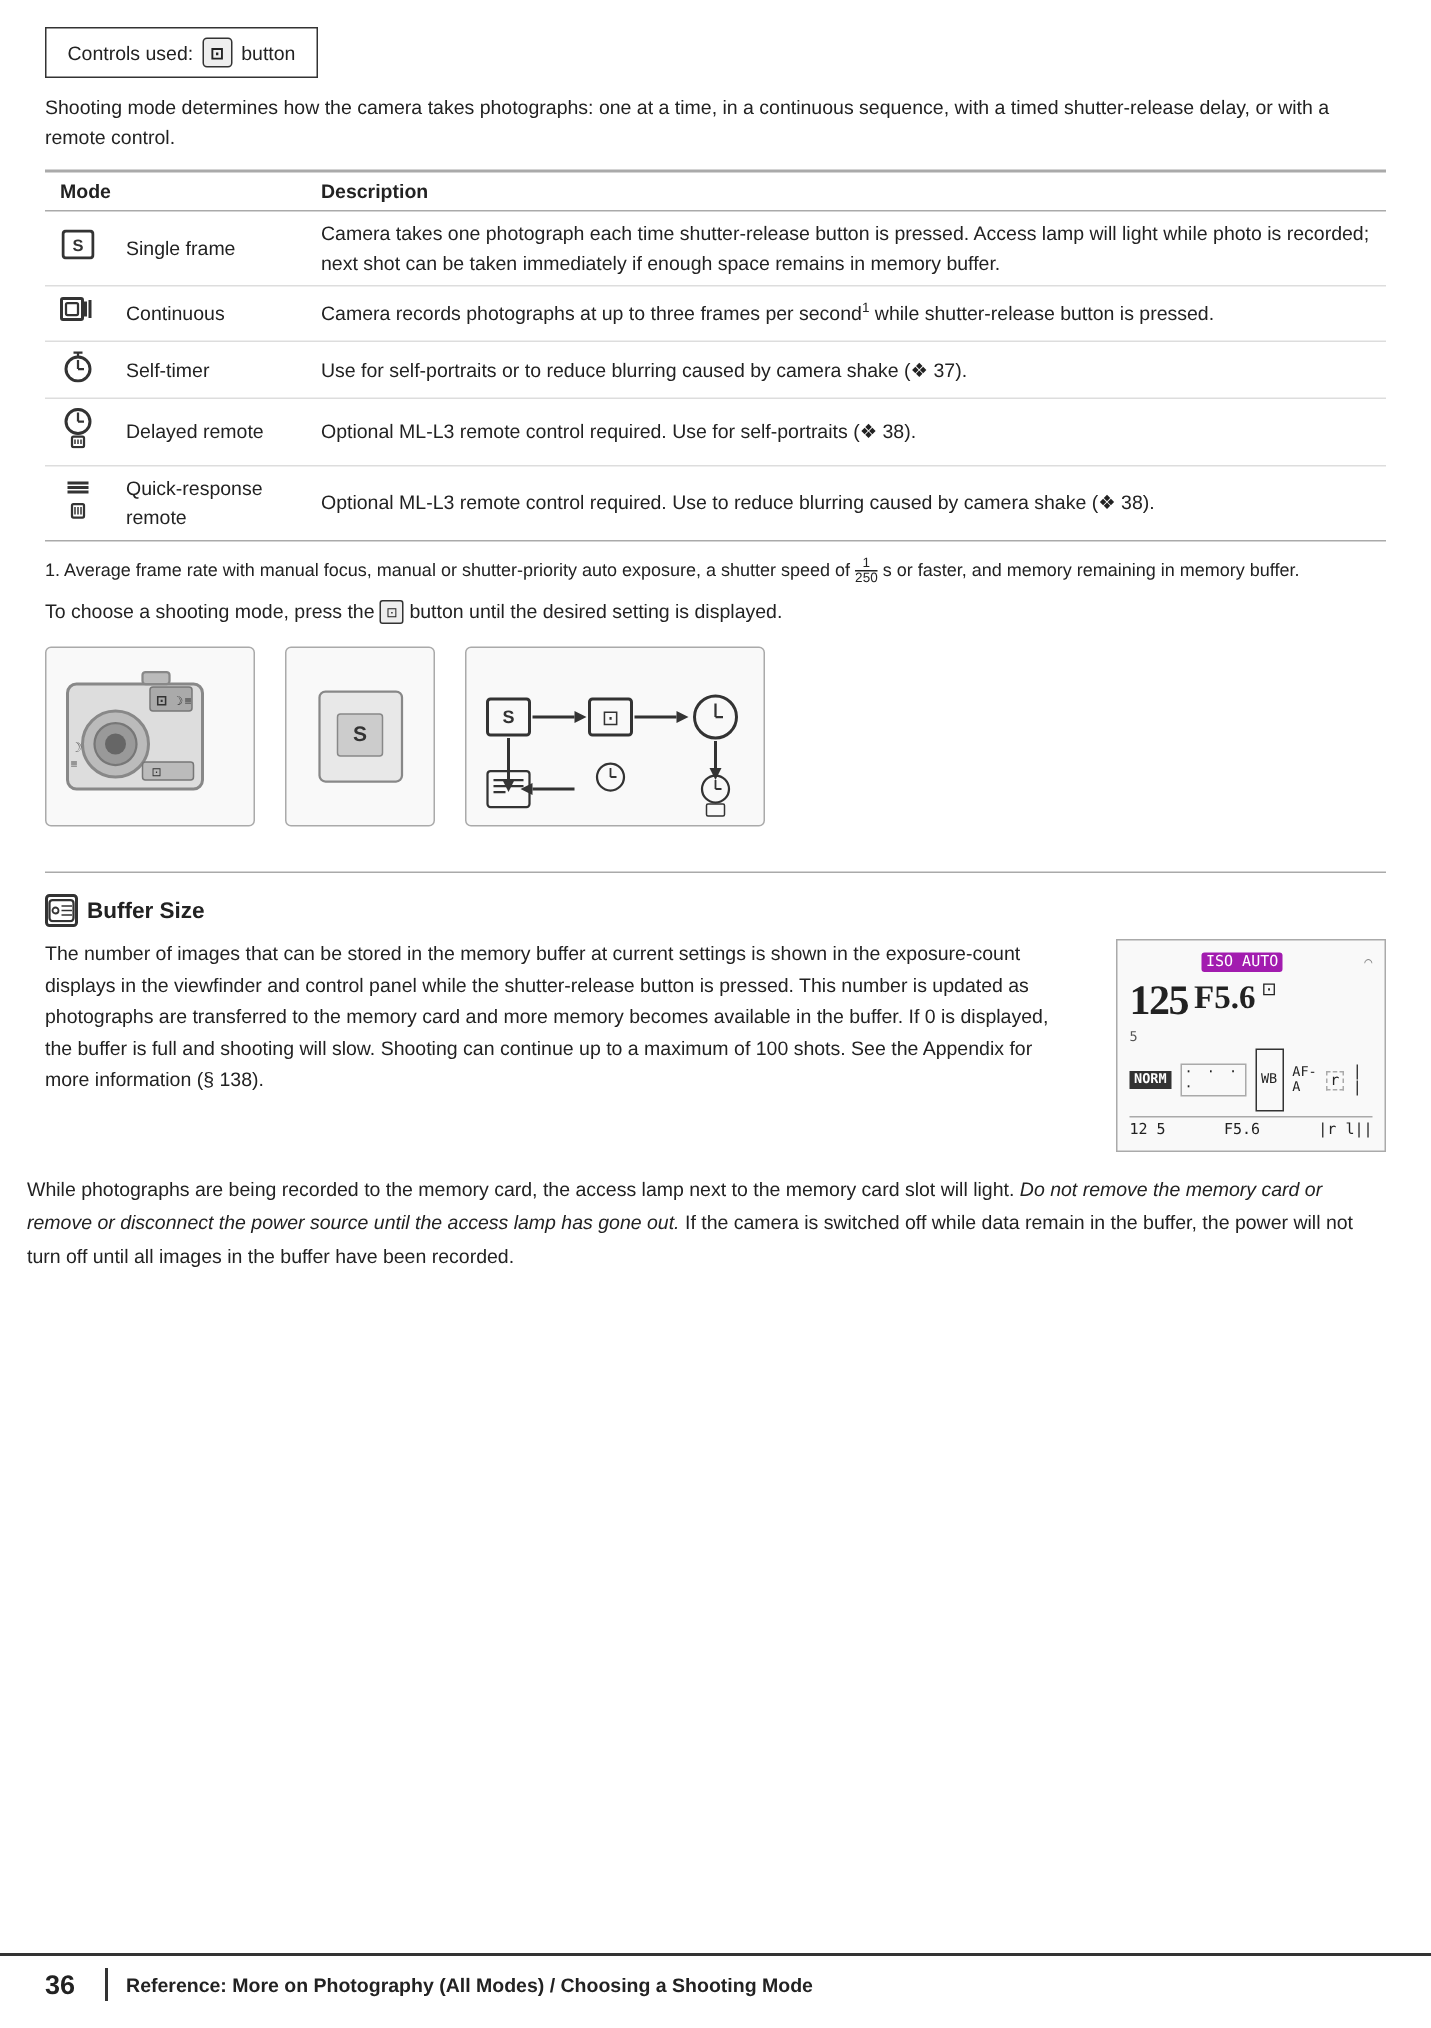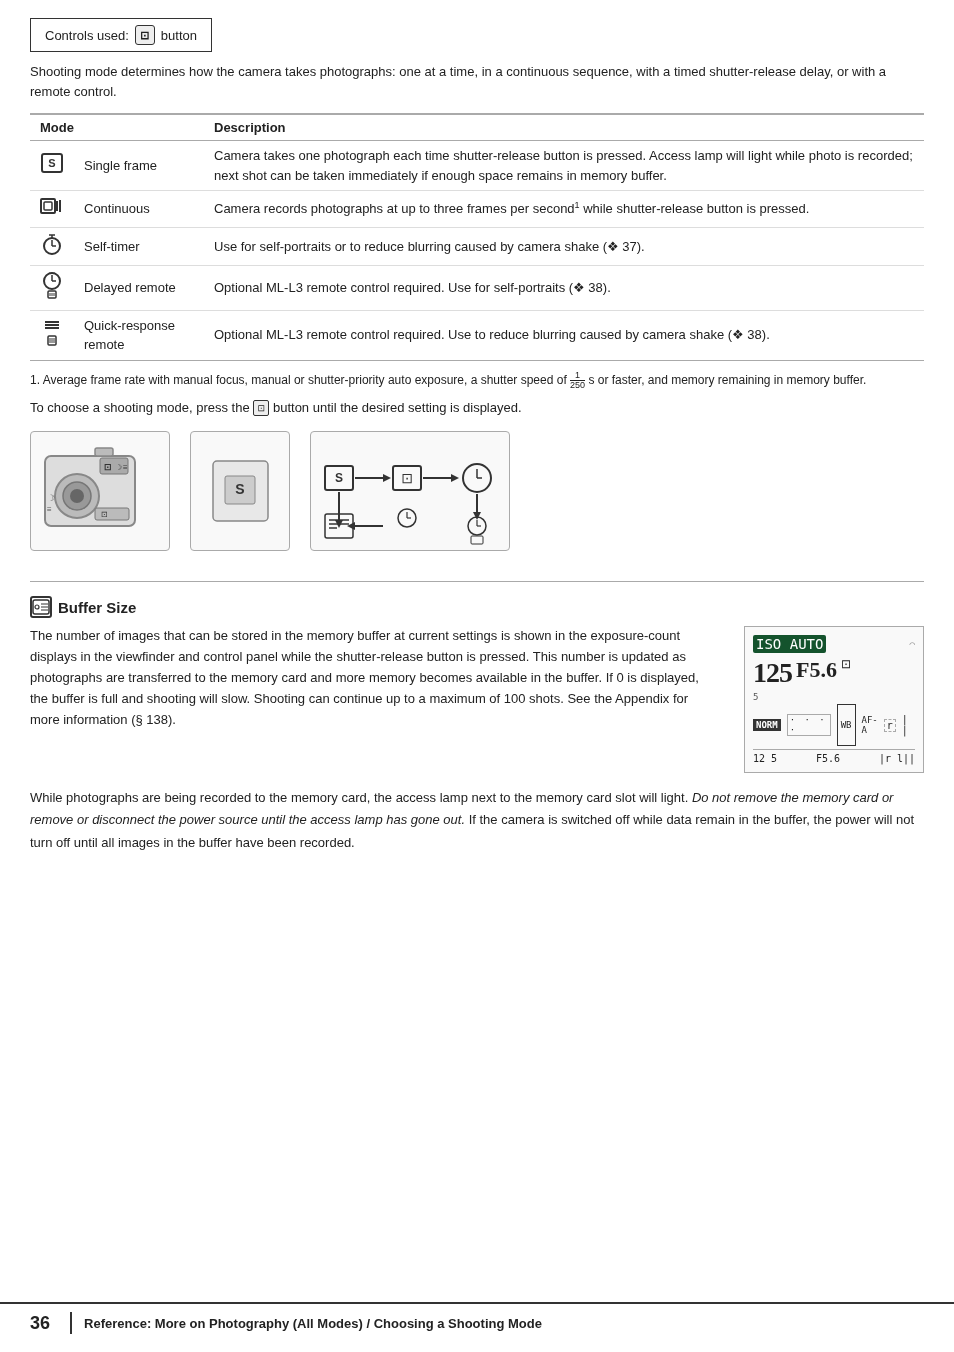--- a/index.html
+++ b/index.html
@@ -222,25 +222,26 @@
       font-size: 11px;
       background: #f9f9f9;
     }
     .display-row1 {
       display: flex;
       justify-content: space-between;
       align-items: center;
       margin-bottom: 4px;
     }
     .display-iso {
-      font-size: 14px;
-      background: #14532d;
+      font-size: 10px;
+      background: #a21caf;
       color: #fff;
       padding: 1px 3px;
       border-radius: 2px;
+      margin-left: 48px;
     }
     .display-large-num {
       font-size: 28px;
       font-weight: bold;
       letter-spacing: -1px;
     }
     .display-f-num {
       font-size: 22px;
       font-weight: bold;
     }
@@ -267,21 +268,21 @@
     .norm-badge {
       font-size: 9px;
       background: #333;
       color: #fff;
       padding: 1px 3px;
       font-weight: bold;
     }
 
     
     .access-lamp-text {
-      margin: 14px 30px 0 30px;
+      margin: 14px 30px 0 18px;
       font-size: 13px;
       line-height: 1.7;
     }
     .italic-text {
       font-style: italic;
     }
 
     
     .page-footer {
       position: absolute;

